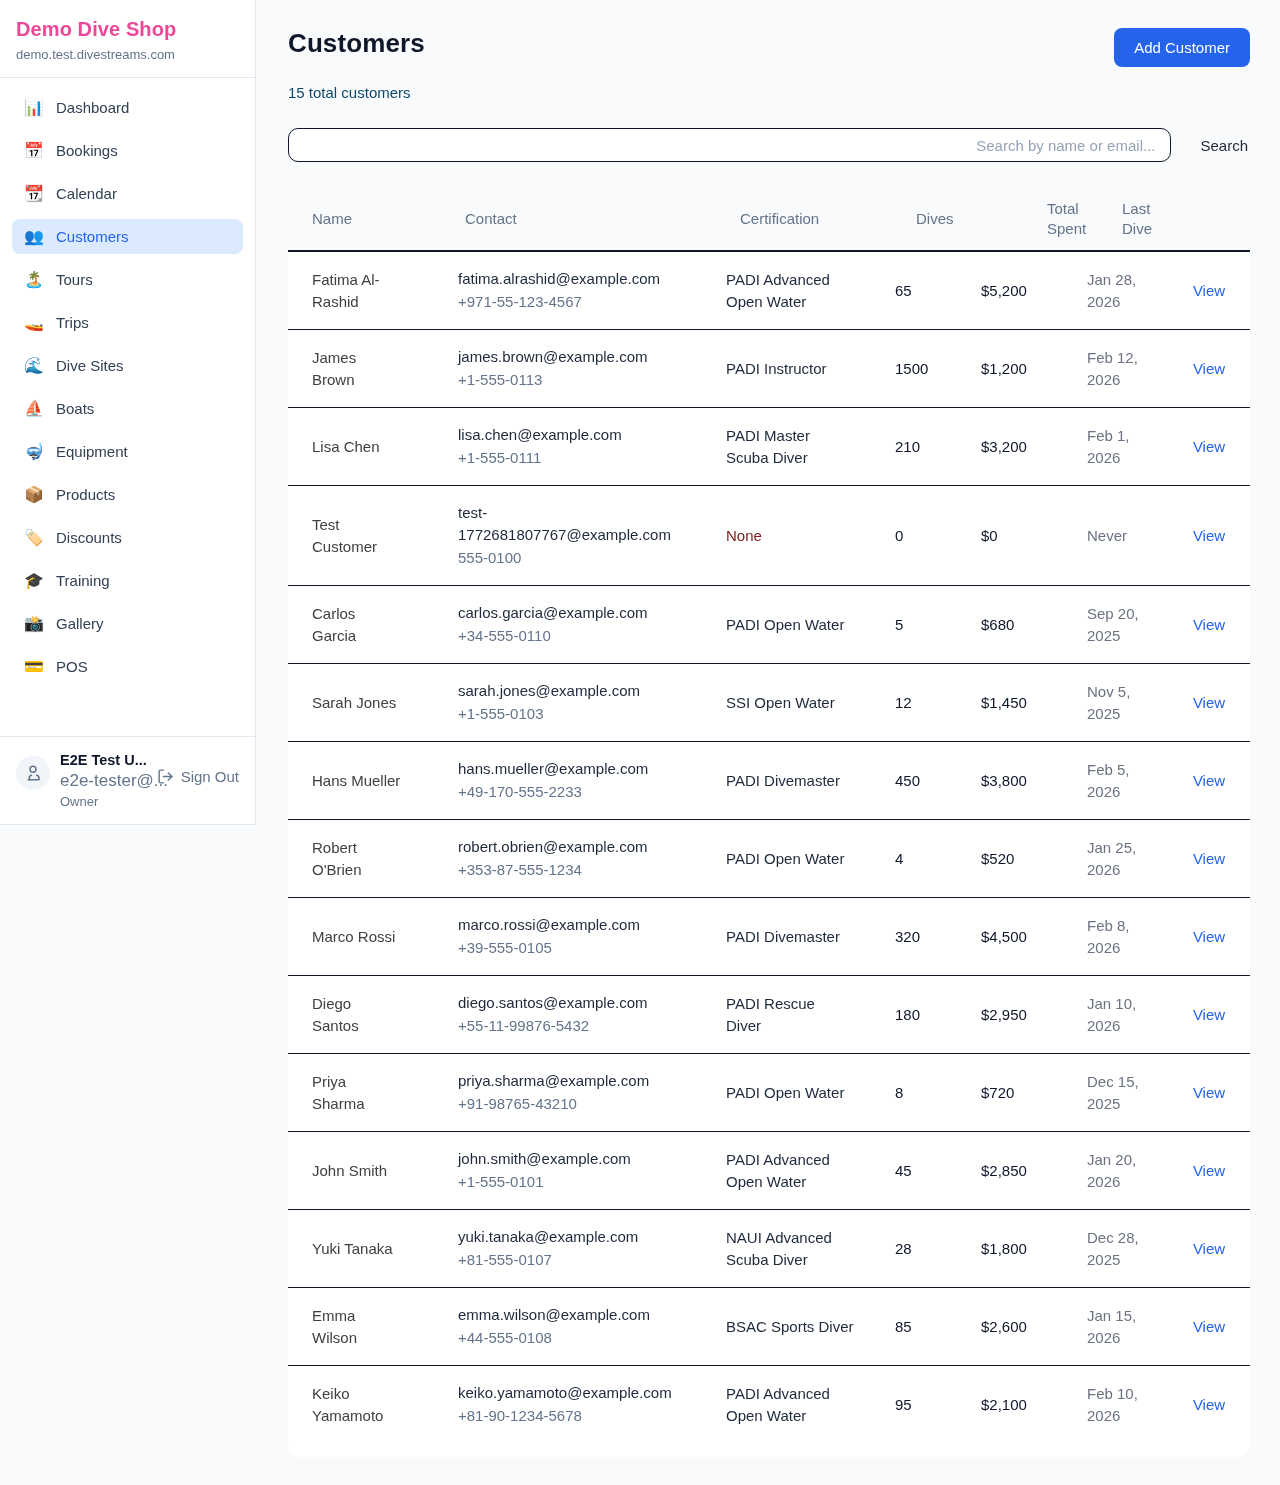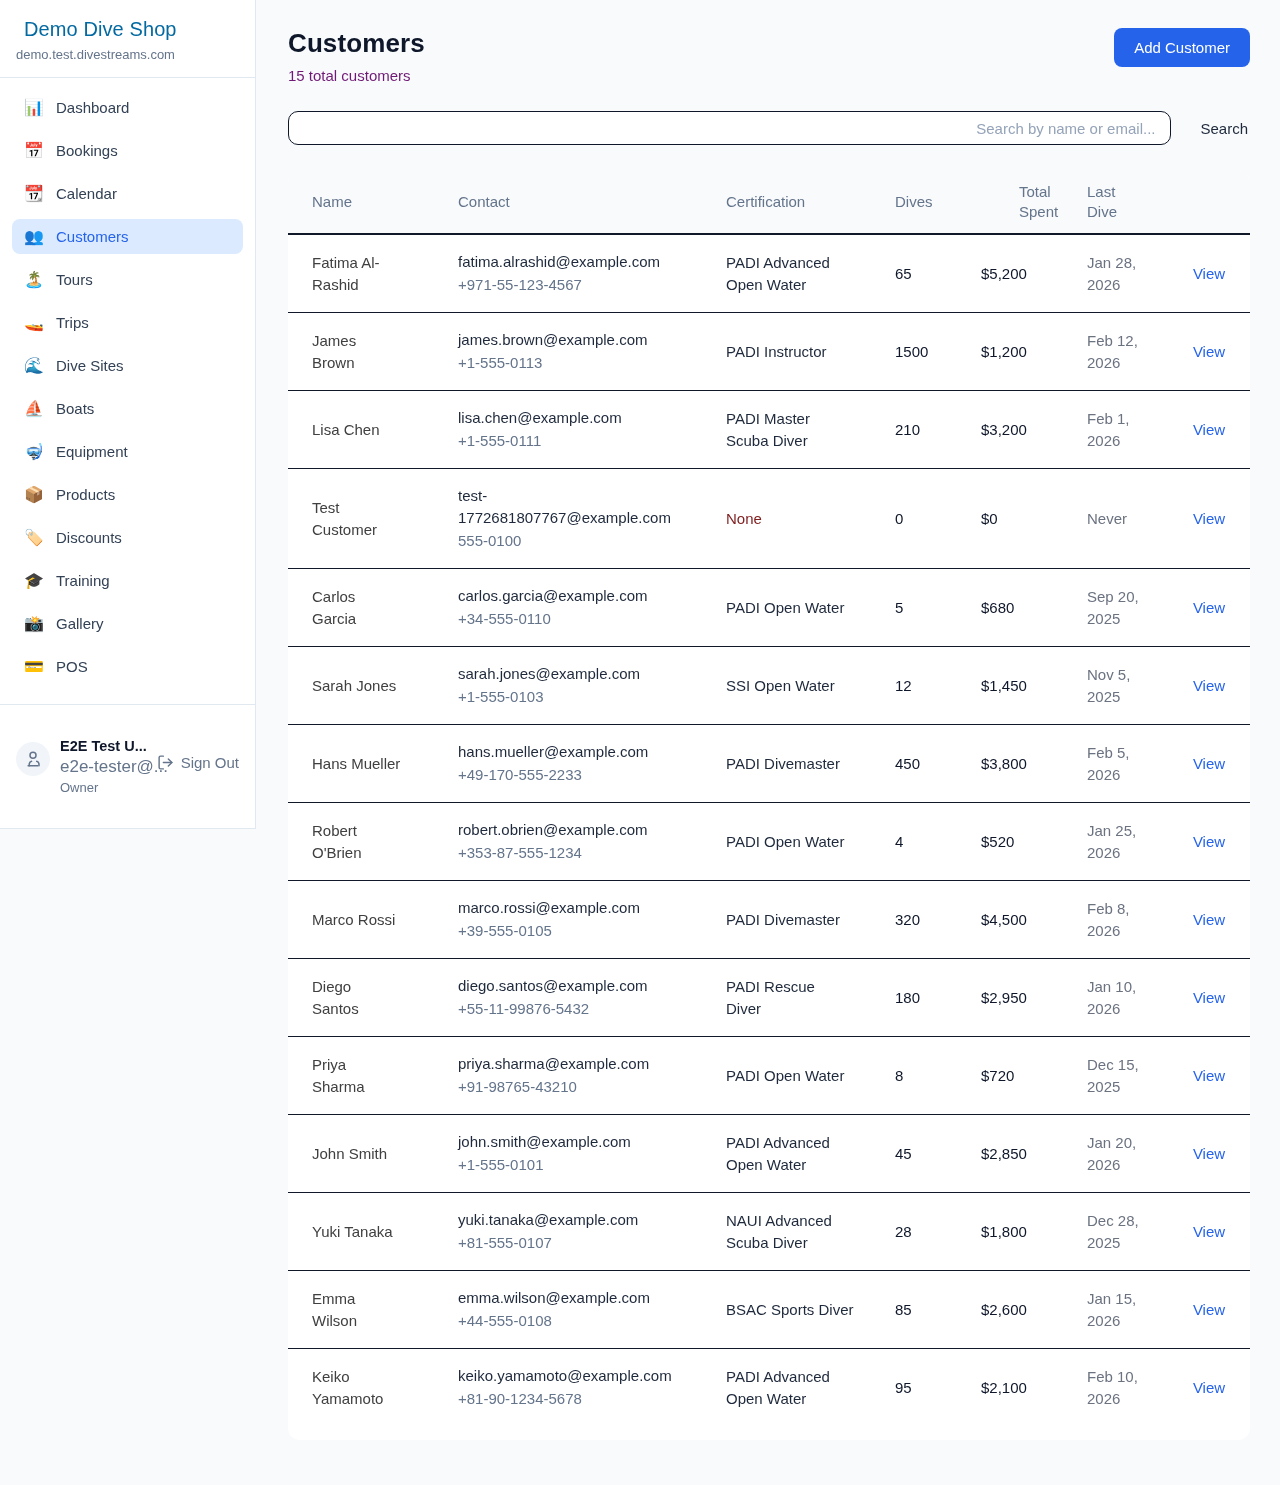--- a/index.html
+++ b/index.html
@@ -15,54 +15,54 @@
 
   
   .sidebar {
     width: 256px;
     flex: none;
     background: #ffffff;
     border-right: 1px solid #e2e8f0;
     border-bottom: 1px solid #e2e8f0;
   }
   .sidebar-header { padding: 18px 16px 15px 16px; border-bottom: 1px solid #e2e8f0; }
-  .shop-name { font-size: 20px; font-weight: 400; color: #0369a1; letter-spacing: .1px; margin-left: 8px; }
+  .shop-name { font-size: 20px; font-weight: 700; color: #ec4899; letter-spacing: .1px; }
   .shop-domain { font-size: 13px; color: #64748b; margin-top: 6px; }
   .nav { padding: 12px; }
   .nav-item {
     display: flex; align-items: center; gap: 12px;
     padding: 8px 12px; margin-bottom: 8px;
     border-radius: 8px; font-size: 15px; color: #334155; cursor: pointer;
   }
   .nav-item.active { background: #dbeafe; color: #2563eb; font-weight: 500; }
   .nav-icon { width: 20px; font-size: 16px; text-align: center; flex: none; }
   .user-section {
     border-top: 1px solid #e2e8f0;
-    padding: 33px 16px; display: flex; align-items: flex-start; gap: 10px;
+    padding: 15px 16px; display: flex; align-items: flex-start; gap: 10px; margin-top: 32px;
   }
   .avatar {
     width: 34px; height: 34px; border-radius: 50%; background: #f1f5f9;
     display: flex; align-items: center; justify-content: center;
     color: #64748b; flex: none; margin-top: 4px;
   }
   .user-info { flex: 1; min-width: 0; }
   .user-name { font-size: 14.5px; font-weight: 700; color: #0f172a; white-space: nowrap; }
   .user-email { font-size: 17px; color: #64748b; margin-top: 3px; white-space: nowrap; }
   .user-role { font-size: 13px; color: #64748b; margin-top: 3px; }
   .sign-out {
     display: flex; align-items: flex-end; gap: 7px;
     background: none; border: none; color: #64748b; font-size: 15px;
     font-family: inherit; cursor: pointer; margin-top: 16px; flex: none; padding: 0;
   }
 
   
   .main { flex: 1; padding: 28px 30px 30px 32px; min-width: 0; }
   .page-header { display: flex; justify-content: space-between; align-items: flex-start; }
   .page-title { font-size: 26px; font-weight: 700; color: #0f172a; letter-spacing: .1px; }
-  .subtitle { font-size: 15px; color: #701a75; margin-top: 8px; }
+  .subtitle { font-size: 15px; color: #0c4a6e; margin-top: 25px; }
   .add-btn {
     background: #2563eb; color: #fff; border: none; border-radius: 8px;
     padding: 11px 20px; font-size: 15px; font-weight: 500; font-family: inherit; cursor: pointer;
   }
   .search-row { display: flex; align-items: center; margin-top: 27px; }
   .search-input {
     flex: 1; height: 34px; background: #fff;
     border: 1px solid #0f172a; border-radius: 10px;
     padding: 0 15px; font-size: 15px; color: #0f172a; font-family: inherit; outline: none; text-align: right;
   }
@@ -76,21 +76,21 @@
   .card {
     background: #fff; border-radius: 12px; overflow: hidden;
     margin-top: 26px; padding-bottom: 14px;
   }
   .thead, .trow {
     display: grid;
     grid-template-columns: 146px 268px 169px 86px 106px 105px minmax(0,1fr);
     padding: 0 24px;
     align-items: center;
   }
-  .thead { background: #f8fafc; border-bottom: 2px solid #111827; }
+  .thead { background: #f8fafc; border-bottom: 2px solid #111827; gap: 7px; }
   .th { padding: 11px 0; font-size: 15px; color: #64748b; line-height: 20px; }
   .th span { display: inline-block; }
   .th:nth-child(5) span { max-width: 48px; margin-left: 38px; }
   .th:nth-child(6) span { max-width: 42px; }
   .trow { border-bottom: 1px solid #111827; }
   .trow:last-child { border-bottom: none; }
   .cell { padding: 16px 0; font-size: 15px; line-height: 22px; color: #0f172a; }
   .name-cell a { color: #404040; font-weight: 500; text-decoration: none; display: inline-block; max-width: 90px; cursor: pointer; }
   .email { color: #1e293b; max-width: 212px; }
   .phone { color: #64748b; max-width: 212px; margin-top: 1px; }

